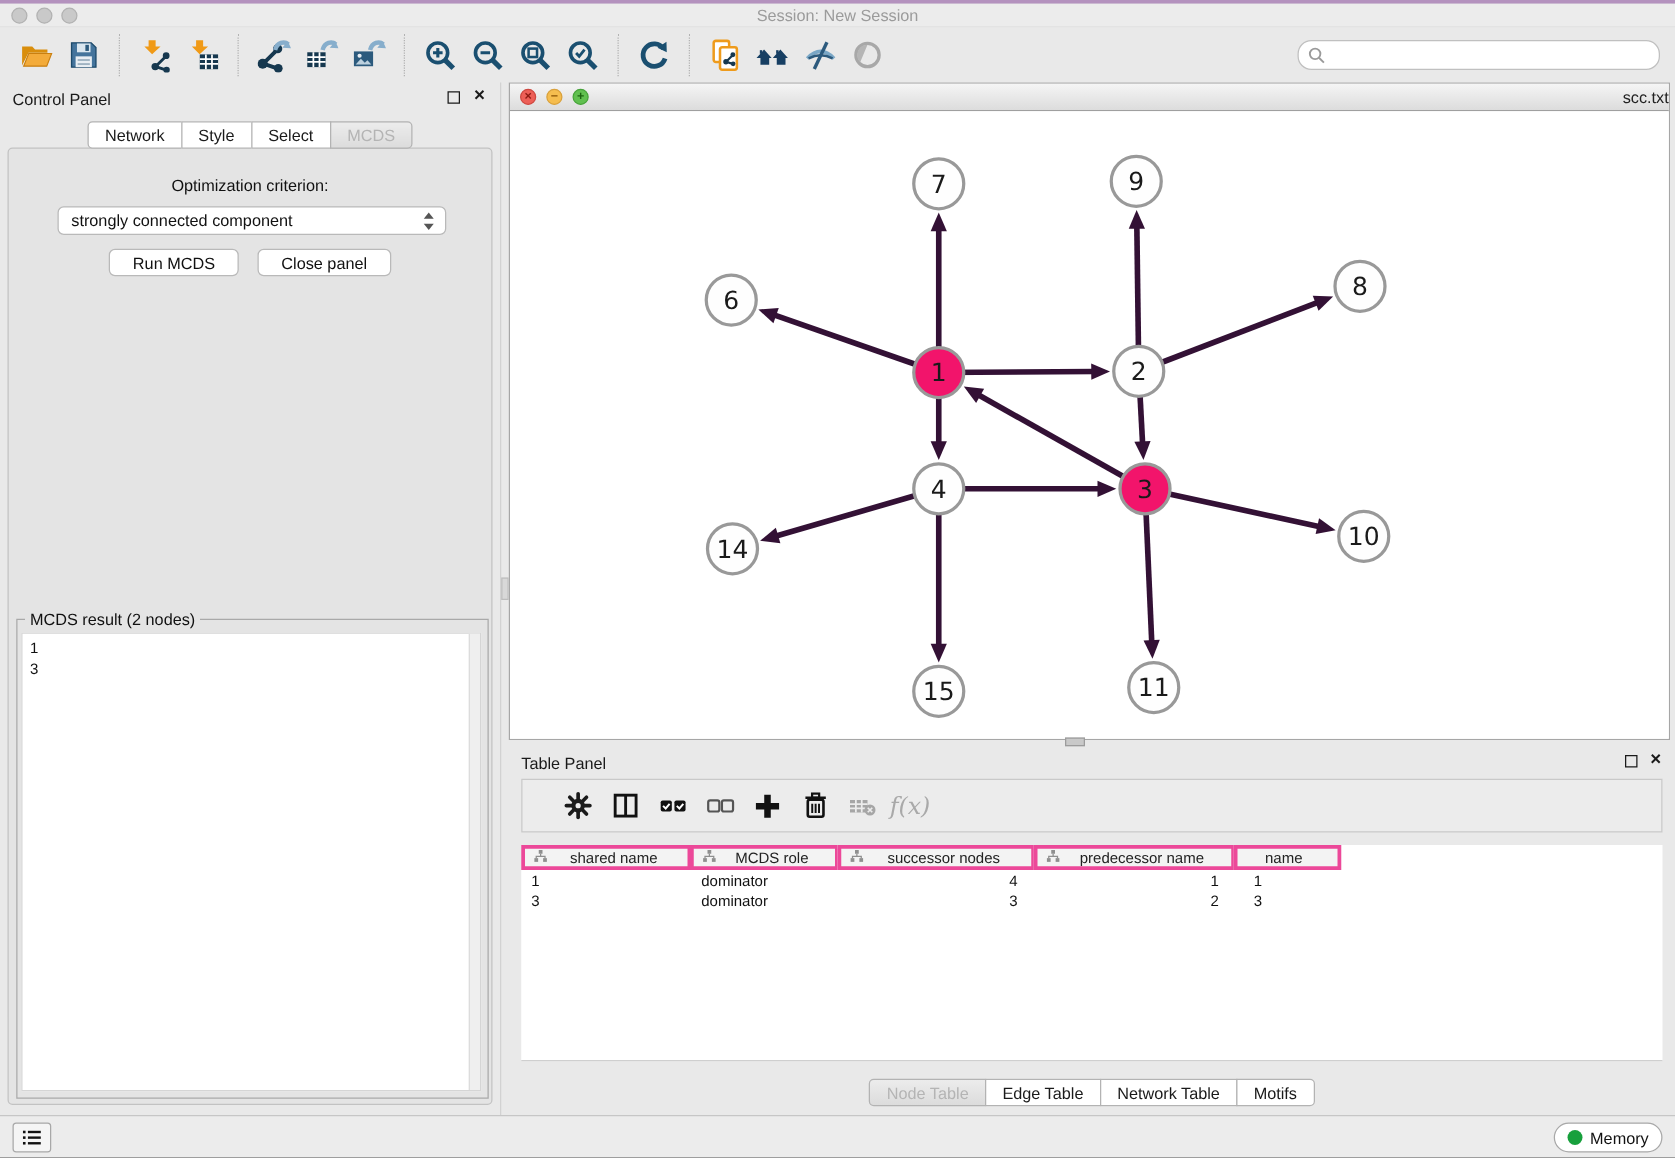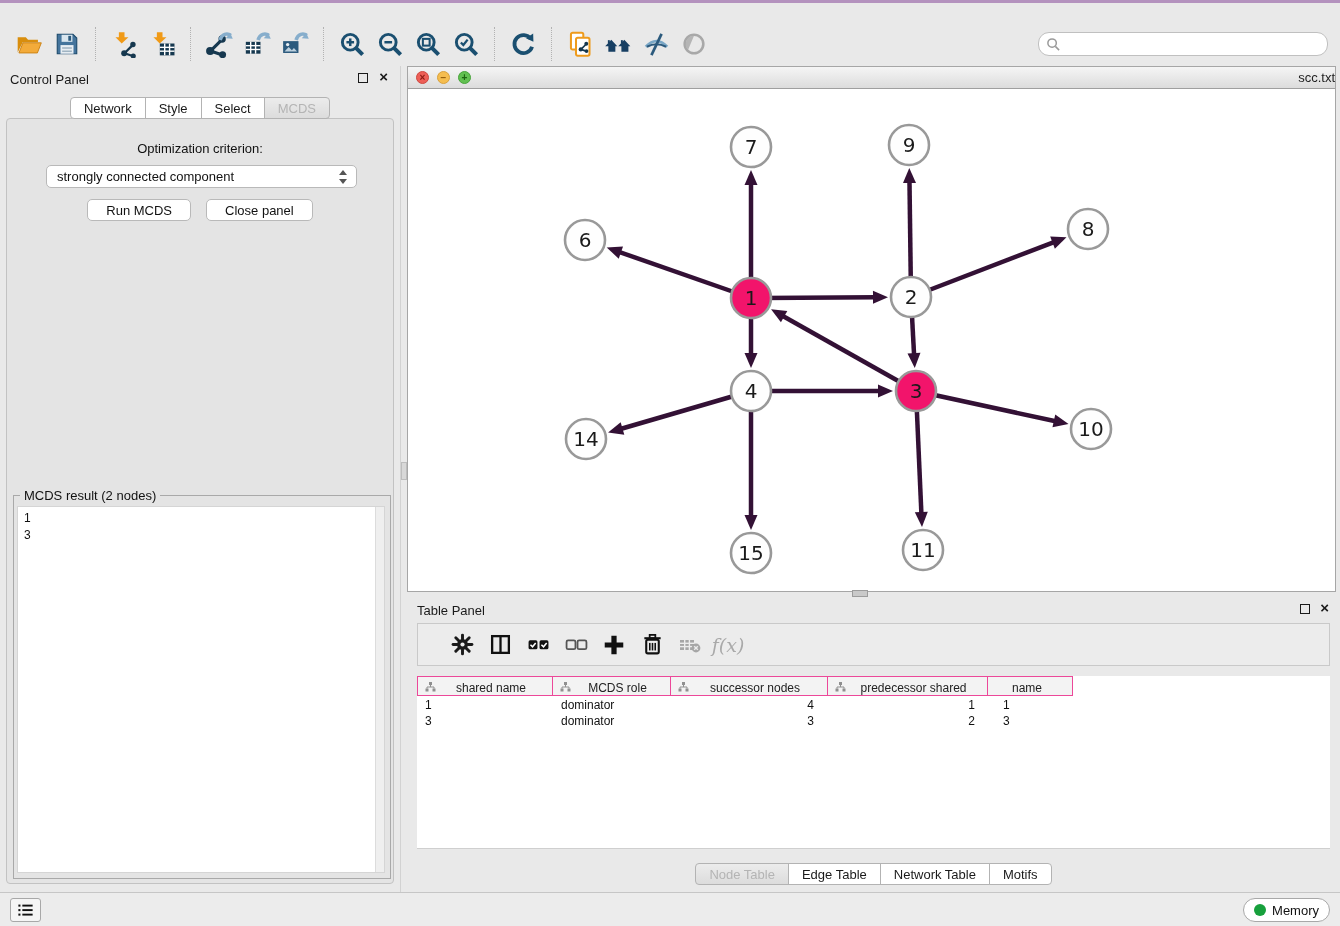--- a/index.html
+++ b/index.html
@@ -69,21 +69,21 @@
 
   
   .table-panel { position:absolute; left:407px; top:597px; width:933px; height:295px; background:#e9e9e9; }
   .tp-float { right:30px; } .tp-close { right:11px; }
   .tp-toolbar { position:absolute; left:10px; top:26px; width:913px; height:43px; background:#ececec; border:1px solid #c9c9c9; display:flex; align-items:center; padding-left:28px; gap:6px; }
   .tp-btn { width:32px; height:32px; display:flex; align-items:center; justify-content:center; }
   .fx { font-family:"DejaVu Serif", serif; font-style:italic; font-size:19px; color:#a9a9a9; }
 
   .tbl-bg { position:absolute; left:10px; top:79px; width:913px; height:173px; background:#fff; border-bottom:1px solid #cfcfcf; }
   .tbl-head { position:absolute; left:10px; top:79px; display:flex; height:20px; }
-  .th { background:#f3f3f3; border:1px solid #ec4899; margin-left:-1px; display:flex; align-items:flex-end; font-size:12px; color:#222; position:relative; }
+  .th { background:#f3f3f3; border:3px solid #ec4899; margin-left:-1px; display:flex; align-items:flex-end; font-size:12px; color:#222; position:relative; }
   .th:first-child { margin-left:0; }
   .th .hier { margin-left:7px; }
   .th .lbl { flex:1; text-align:center; padding-right:6px; }
   .tbl-body { position:absolute; left:10px; top:100px; }
   .tr { display:flex; height:16px; }
   .td { font-size:12px; color:#111; line-height:16px; }
   .td.left { padding-left:8px; } .td.right { text-align:right; padding-right:16px; } .td.namecol { padding-left:12px; }
 
   .tbl-tabs { position:absolute; top:266px; width:100%; justify-content:center; }
 
@@ -92,20 +92,28 @@
   .console-btn { position:absolute; left:10px; top:5px; width:31px; height:24px; background:#f5f5f5; border:1px solid #a8a8a8; border-radius:3px; display:flex; align-items:center; justify-content:center; }
   .memory-btn { position:absolute; right:10px; top:5px; height:24px; background:#fff; border:1px solid #a8a8a8; border-radius:12px; display:flex; align-items:center; gap:6px; padding:0 10px; font-size:13px; color:#111; font-family:"Liberation Sans",sans-serif; }
   .memory-dot { width:12px; height:12px; border-radius:50%; background:#17a03c; }
 </style>
 </head>
 <body>
 
 <div class="app">
   <div class="top-accent"></div>
 
+  <div class="titlebar">
+    <div class="lights">
+      <span class="light"></span>
+      <span class="light"></span>
+      <span class="light"></span>
+    </div>
+    <div class="app-title">Session: New Session</div>
+  </div>
 
   <div class="toolbar">
     <div class="tbtn">
       <svg width="27" height="27" viewBox="0 0 24 24">
           <path fill="#d98e0d" d="M1.5 19V5.5h7.2l2 2.2h8.8V10H6l-4.5 9z"></path>
           <path fill="#f3ab3a" stroke="#c97f10" stroke-width="0.8" d="M6.2 10.5h16.3L19 19.5H2.6z"></path>
         </svg>
     </div>
     <div class="tbtn">
       <svg width="26" height="26" viewBox="0 0 24 24">
@@ -543,21 +551,21 @@
         </div>
         <div class="th" style="width: 161px;">
           <span class="hier"><svg width="11" height="10" viewBox="0 0 11 10">
               <g fill="#8f8f8f">
                 <rect x="4" y="0" width="3" height="3"></rect>
                 <rect x="0.5" y="6.5" width="3" height="3"></rect>
                 <rect x="7.5" y="6.5" width="3" height="3"></rect>
               </g>
               <path d="M5.5 3v2M2 6.5V5h7v1.5" stroke="#8f8f8f" fill="none"></path>
             </svg></span>
-          <span class="lbl">predecessor shared</span>
+          <span class="lbl">predecessor name</span>
         </div>
         <div class="th" style="width: 86px;">
           <span class="lbl">name</span>
         </div>
       </div>
     <div class="tbl-body" id="tbl-body">
         <div class="tr">
           <div class="td left" style="width: 136px;">1</div>
           <div class="td left" style="width: 119px;">dominator</div>
           <div class="td right" style="width: 158px;">4</div>

